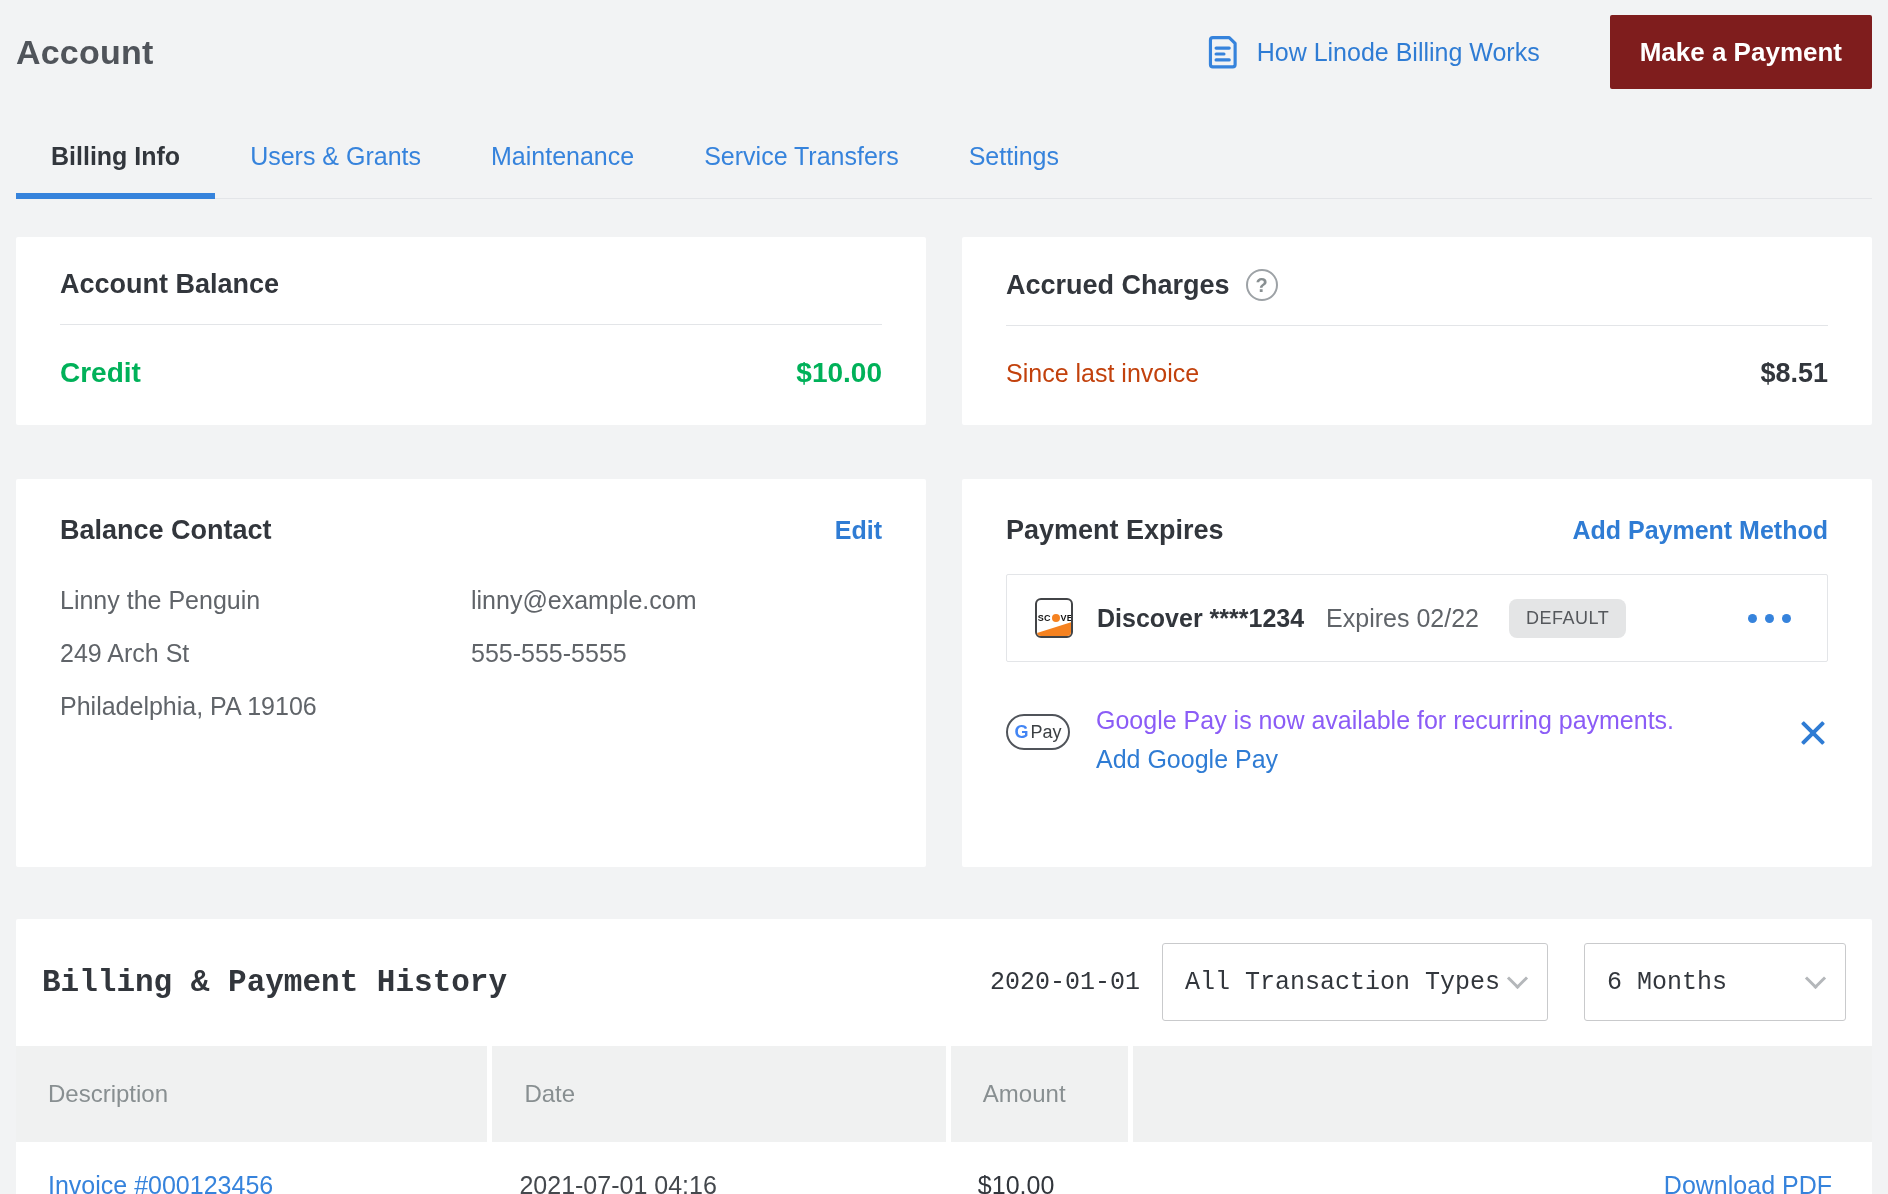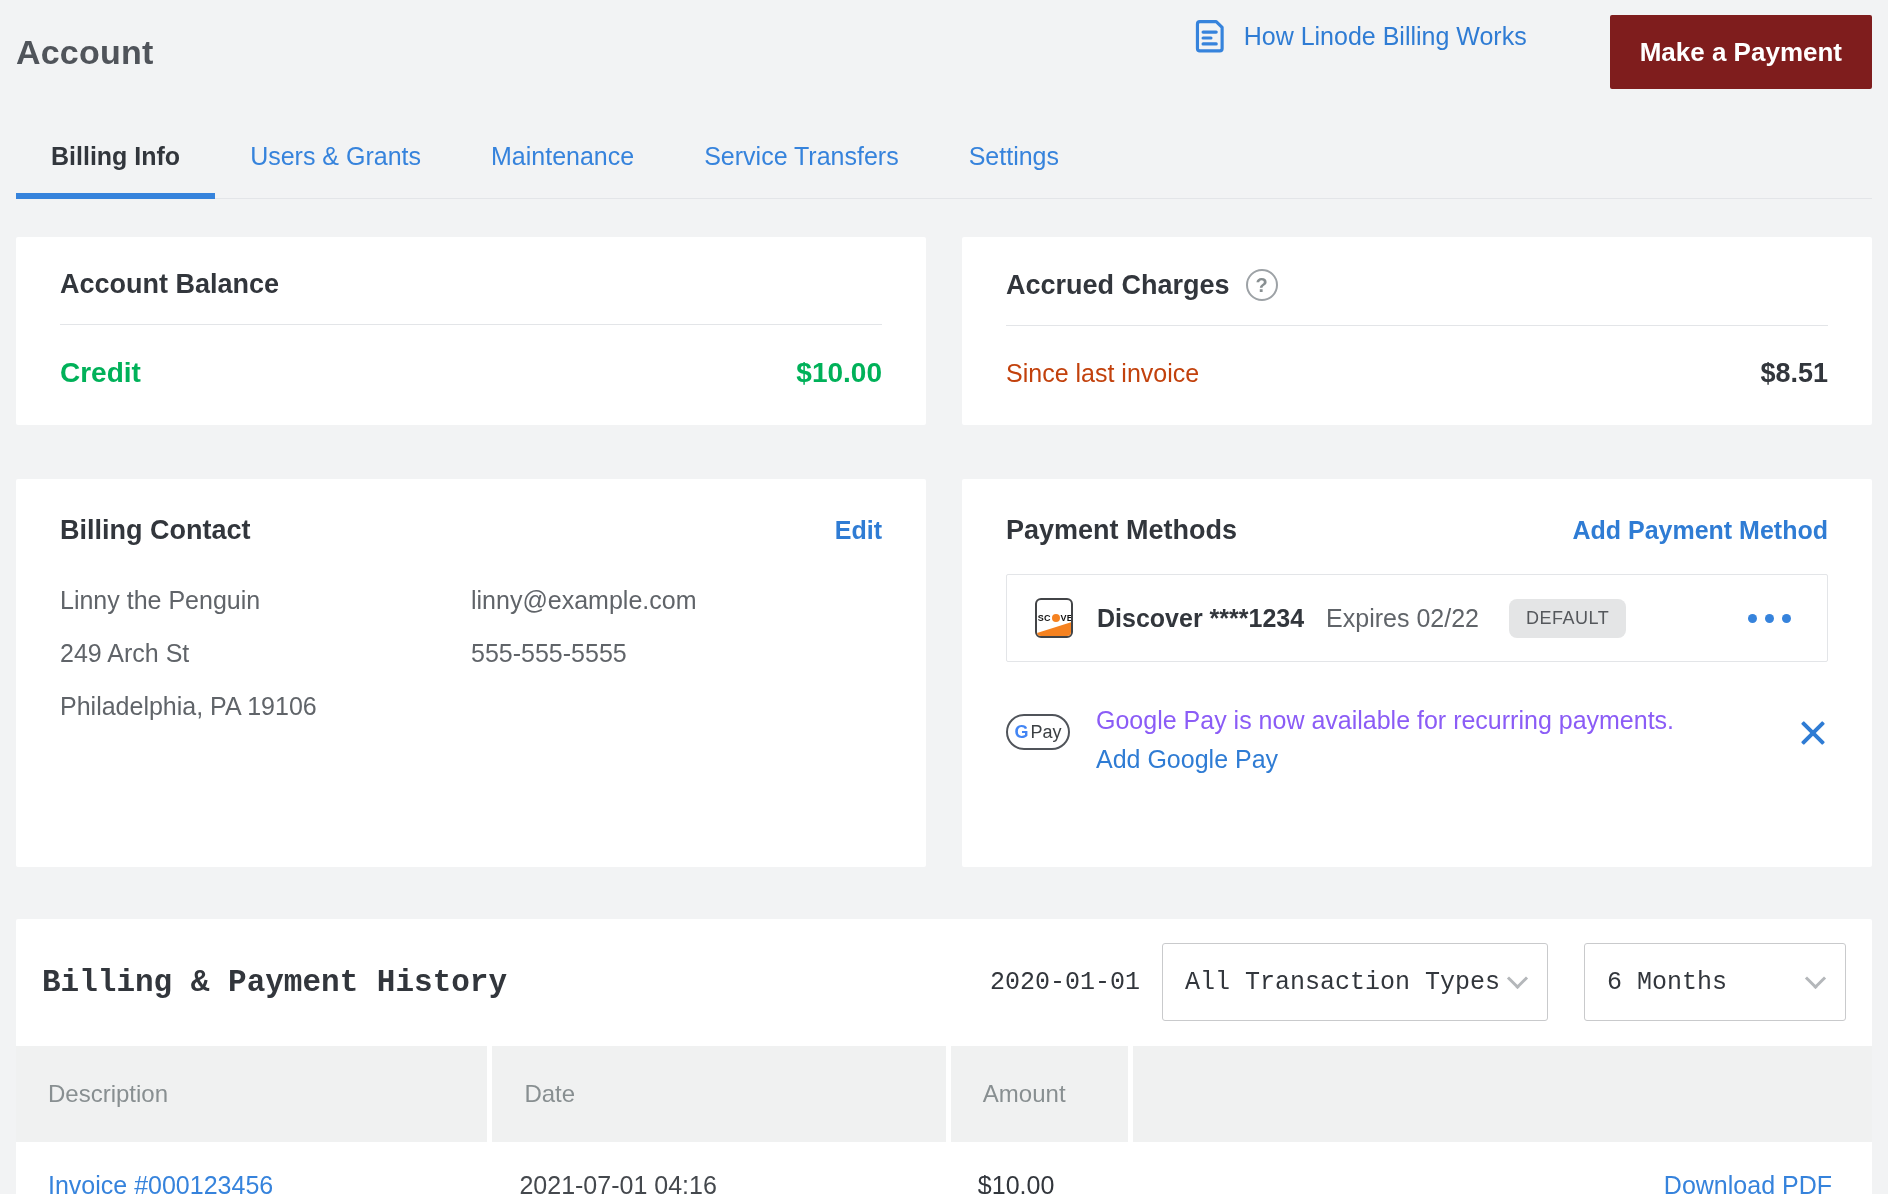--- a/index.html
+++ b/index.html
@@ -11,21 +11,21 @@
     overflow:hidden;
   }
   .page { padding:0 16px; }
 
   
   .header-row {
     margin-top:20px; height:64px;
     display:flex; align-items:center;
   }
   .page-title { font-size:34px; font-weight:700; color:#50545a; letter-spacing:0.2px; }
-  .header-right { margin-left:auto; display:flex; align-items:flex-start;gap:13px; }
+  .header-right { margin-left:auto; display:flex; align-items:center; }
   .billing-guide { display:flex; align-items:center; cursor:pointer; }
   .billing-guide svg { display:block; }
   .billing-guide-label { margin-left:14px; font-size:25px; color:#2f7cd4; }
   .make-payment-btn {
     margin-left:70px; background:#7f1d1d; color:#fff;
     font-size:26px; font-weight:700; font-family:inherit;
     border:none; border-radius:2px; padding:0 30px; height:74px; cursor:pointer;
   }
 
   
@@ -180,39 +180,39 @@
       </div>
       <div class="divider"></div>
       <div class="amount-row">
         <span class="muted-label">Since last invoice</span>
         <span class="dark-amount">$8.51</span>
       </div>
     </div>
 
     <div class="card tall">
       <div class="card-head">
-        <div class="card-title">Billing Contact</div>
+        <div class="card-title">Balance Contact</div>
         <div class="head-link">Edit</div>
       </div>
       <div class="contact-grid">
         <div class="contact-col">
           <div>Linny the Penguin</div>
           <div>249 Arch St</div>
           <div>Philadelphia, PA 19106</div>
         </div>
         <div class="contact-col">
           <div>linny@example.com</div>
           <div>555-555-5555</div>
         </div>
       </div>
     </div>
 
     <div class="card tall">
       <div class="card-head">
-        <div class="card-title">Payment Methods</div>
+        <div class="card-title">Payment Expires</div>
         <div class="head-link">Add Payment Method</div>
       </div>
 
       <div class="pm-row">
         <div class="discover-logo">
           <span class="discover-text">
             <span>DISC</span>
             <span class="discover-dot"></span>
             <span>VER</span>
           </span>

